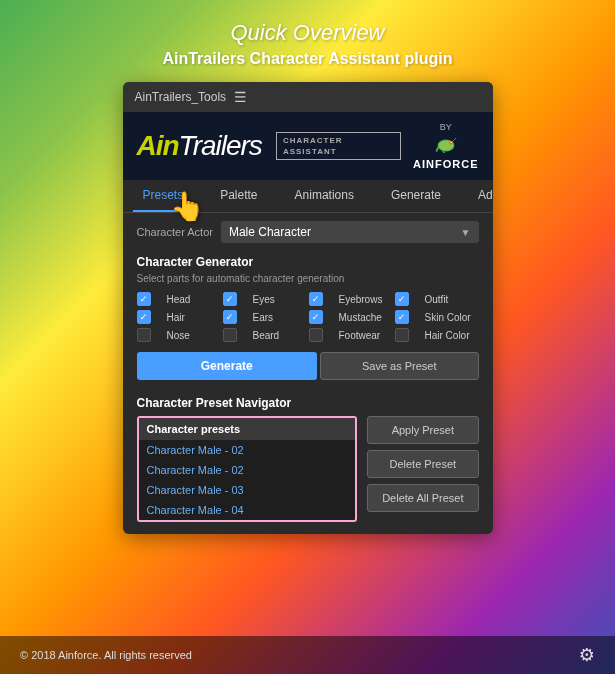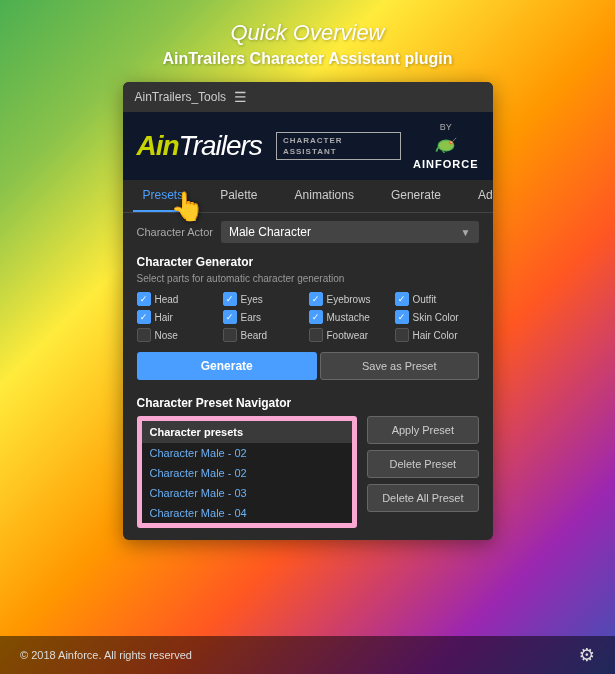--- a/index.html
+++ b/index.html
@@ -211,21 +211,21 @@
     .checkboxes-grid {
       display: grid;
       grid-template-columns: repeat(4, 1fr);
       gap: 4px 2px;
       margin-bottom: 10px;
     }
 
     .checkbox-item {
       display: flex;
       align-items: center;
-      gap: 4px;
+      gap: 16px;
     }
 
     .checkbox-box {
       width: 14px;
       height: 14px;
       background: #555;
       border: 1px solid #777;
       border-radius: 2px;
       display: flex;
       align-items: center;
@@ -298,21 +298,21 @@
 
     .preset-layout {
       display: flex;
       gap: 10px;
       align-items: flex-start;
     }
 
     .preset-list-container {
       flex: 1;
       background: #1e1e1e;
-      border: 5px solid #f9a8d4;
+      border: 2px solid #f9a8d4;
       border-radius: 3px;
       overflow: hidden;
     }
 
     .preset-list-header {
       background: #3a3a3a;
       padding: 5px 8px;
       font-size: 11px;
       color: #fff;
       font-weight: bold;

